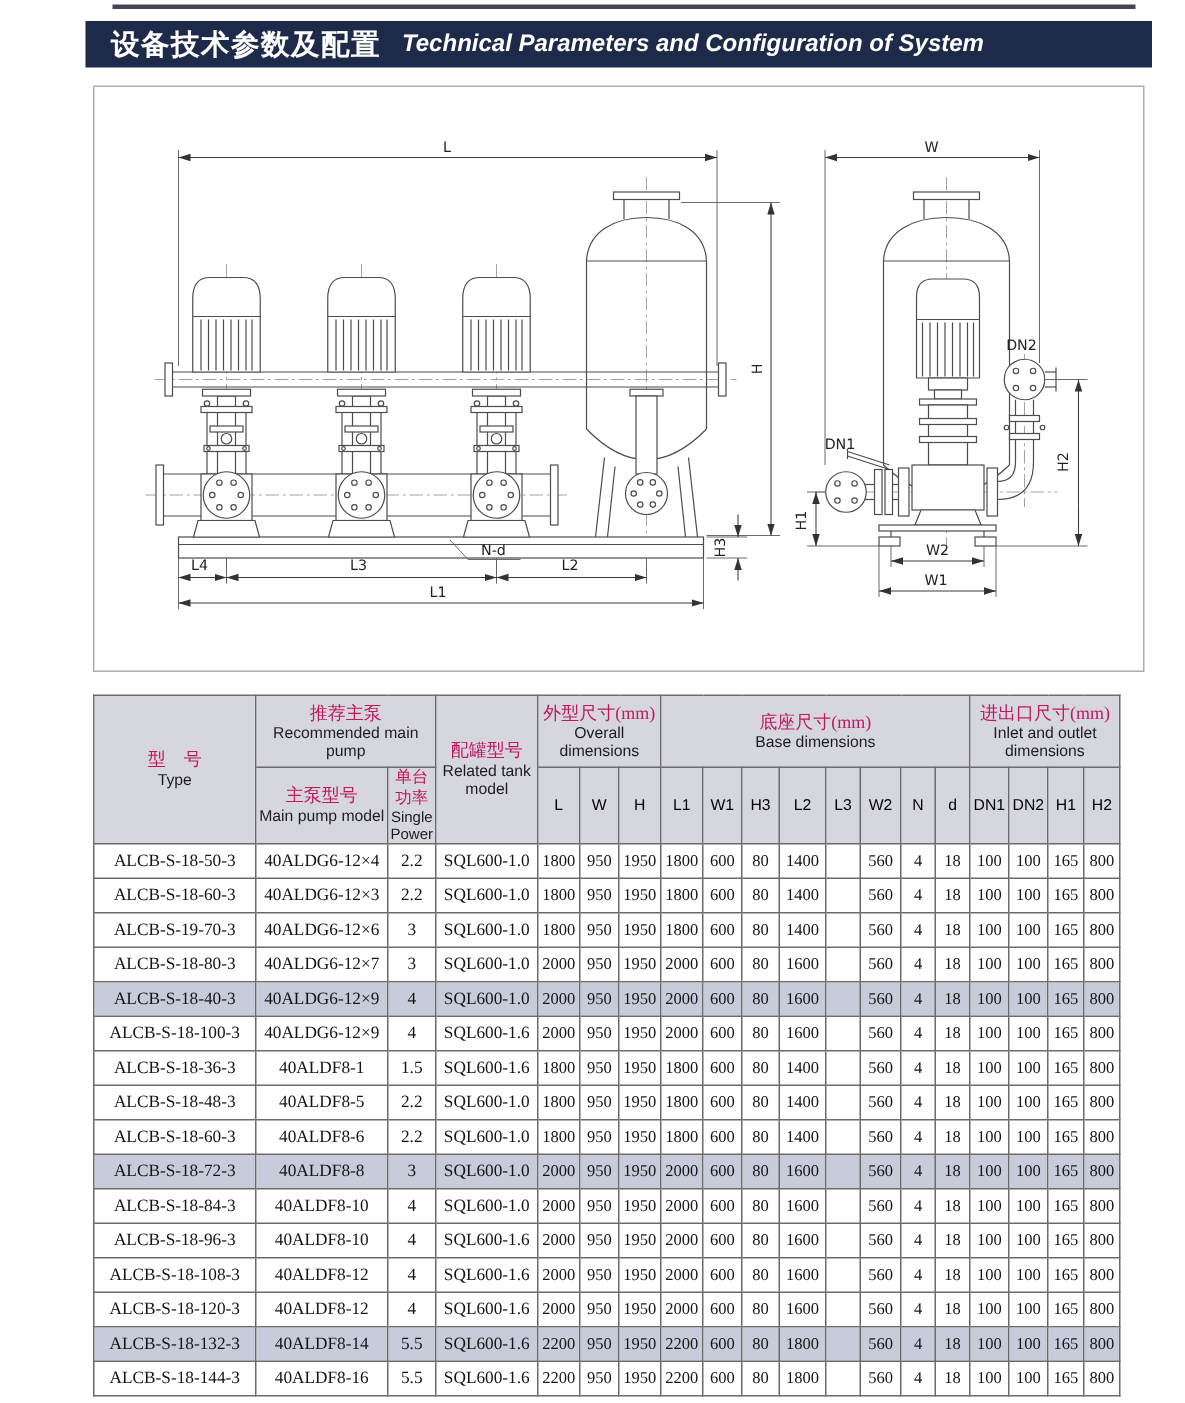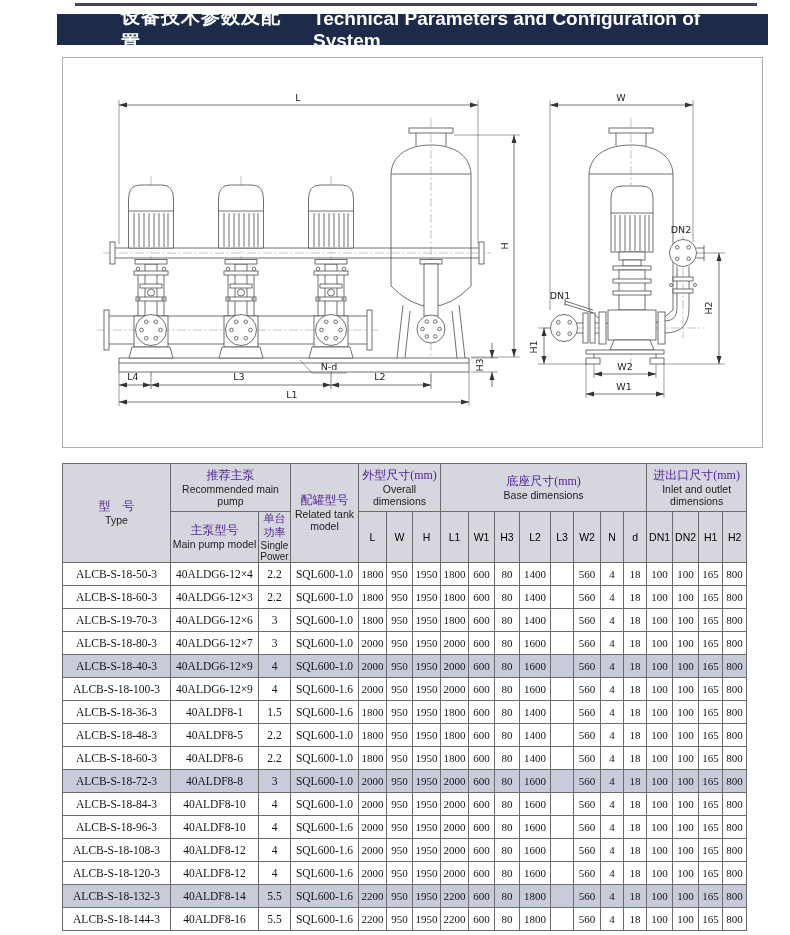--- a/index.html
+++ b/index.html
@@ -1,32 +1,32 @@
 <!DOCTYPE html>
 <html><head>
 <meta charset="utf-8">
 <style>
   html,body{margin:0;padding:0;background:#fff;}
   .page{position:relative;width:790px;height:935px;background:#fff;font-family:"Liberation Sans",sans-serif;overflow:hidden;}
   .topline{position:absolute;left:75px;top:3px;width:682px;height:3px;background:#23263a;opacity:.85;}
   .titlebar{position:absolute;left:57px;top:14px;width:711px;height:31px;background:#1e2a4a;color:#fff;display:flex;align-items:center;padding-left:17px;box-sizing:border-box;}
-  .titlebar .zh{font-size:19px;font-weight:bold;letter-spacing:1px;font-family:"Liberation Sans",sans-serif;margin-left:47px;}
-  .titlebar .en{font-size:19px;font-weight:bold;margin-left:14px;letter-spacing:0px;}
+  .titlebar .zh{font-size:19px;font-weight:bold;letter-spacing:1px;font-family:"Liberation Sans",sans-serif;}
+  .titlebar .en{font-size:16px;font-weight:bold;margin-left:14px;letter-spacing:0px;font-style:italic;}
   .diagram-box{position:absolute;left:62px;top:57px;width:701px;height:391px;border:1px solid #adadad;background:#fff;box-sizing:border-box;}
   svg .ln{stroke:#4c4c4c;stroke-width:0.8;fill:none;}
   svg .wf{stroke:#4c4c4c;stroke-width:0.8;fill:#ffffff;}
   svg .cl{stroke:#9a9a9a;stroke-width:0.6;fill:none;stroke-dasharray:9 2.5 2 2.5;}
   svg .xln{stroke:#5a5a5a;stroke-width:0.6;fill:none;}
   svg .dim{stroke:#3a3a3a;stroke-width:0.7;fill:none;marker-start:url(#arr);marker-end:url(#arr);}
   svg .dimE{stroke:#3a3a3a;stroke-width:0.7;fill:none;marker-end:url(#arr);}
   svg text{font-family:"DejaVu Sans",sans-serif;font-size:9.5px;fill:#222;text-anchor:middle;}
   table.spec{position:absolute;left:62px;top:463px;width:681px;border-collapse:collapse;table-layout:fixed;}
   table.spec td{border:1px solid #6b6b6b;text-align:center;vertical-align:middle;padding:0 1px;overflow:hidden;}
   td.h{background:#d6d6df;font-family:"Liberation Sans",sans-serif;}
-  .zh-h{font-family:"Liberation Serif",serif;font-size:12px;color:#4c1d95;display:block;line-height:1.25;}
+  .zh-h{font-family:"Liberation Serif",serif;font-size:12px;color:#be185d;display:block;line-height:1.25;}
   .en-h{font-family:"Liberation Sans",sans-serif;font-size:10.5px;color:#1c1c1c;display:block;line-height:1.15;}
   .en-h.sm{font-size:10px;line-height:1.1;}
   td.dimh{background:#d6d6df;font-size:10.5px;font-family:"Liberation Sans",sans-serif;height:48px;}
   tr.datarow{height:23px;}
   tr.datarow td{font-family:"Liberation Serif",serif;font-size:11.5px;color:#141414;}
   tr.datarow td.c-num{font-size:11px;}
   tr.hl td{background:#c8cbda;}
   tr.hrow1{height:48px;} tr.hrow2{height:49px;}
 </style>
 </head>

